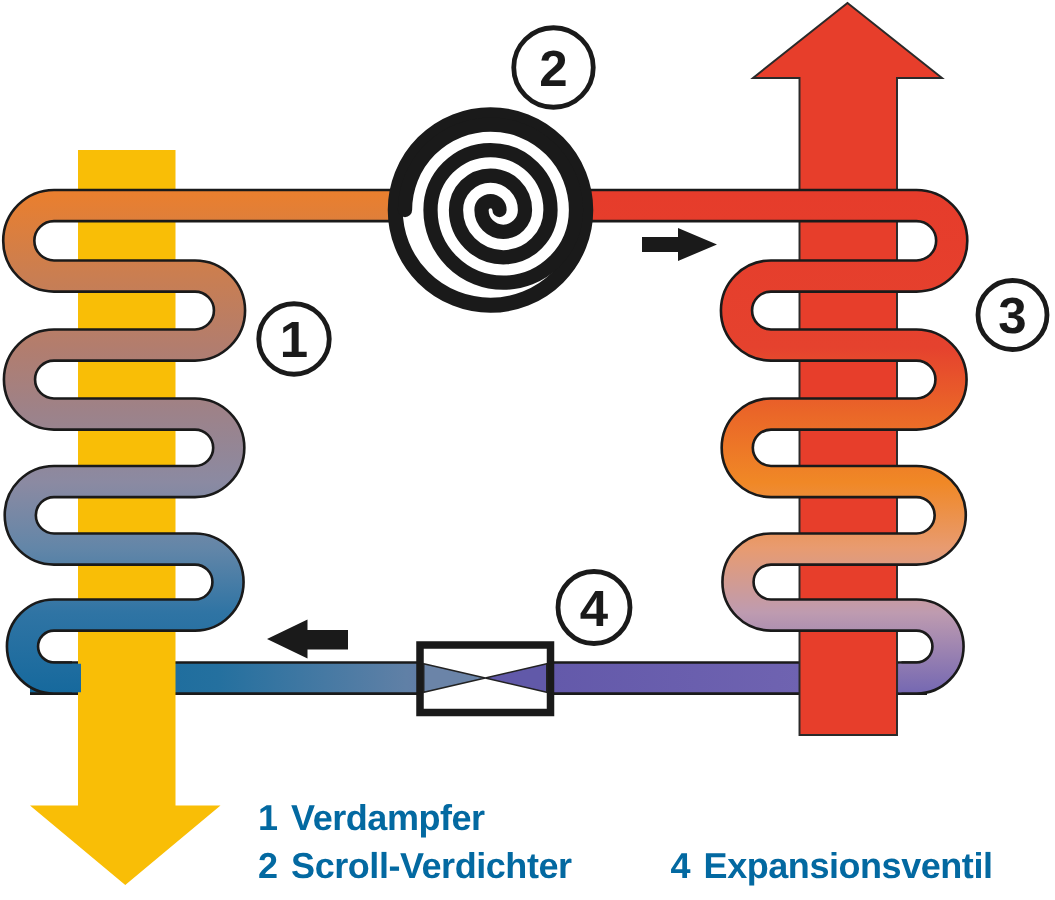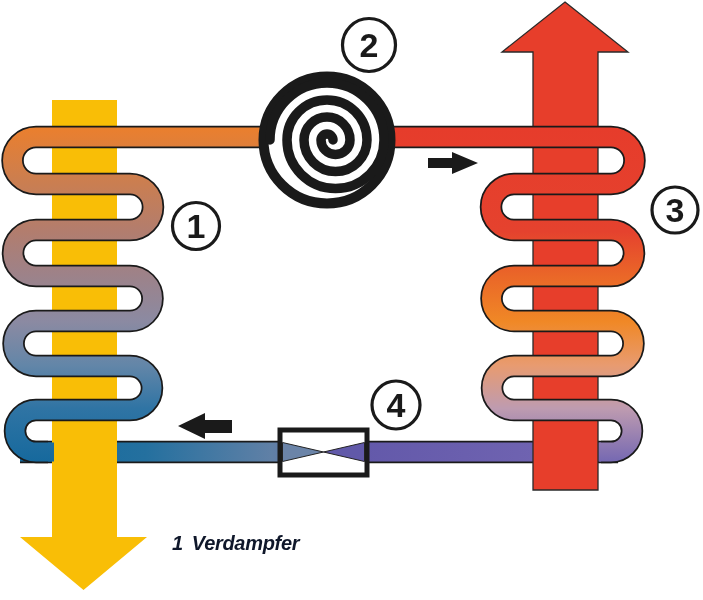--- a/index.html
+++ b/index.html
@@ -2,22 +2,22 @@
 <html><head>
 <meta charset="utf-8">
 <style>
   html,body{margin:0;padding:0;background:#fff;}
   .stage{
     position:relative;width:703px;height:600px;background:#ffffff;overflow:hidden;
     font-family:"Liberation Sans",sans-serif;
   }
   .stage svg{position:absolute;left:0;top:0;}
   .legend-item{
-    position:absolute;font-weight:700;font-size:20px;color:#0f172a;
-    letter-spacing:-0.3px;white-space:nowrap;font-style:italic;
+    position:absolute;font-weight:700;font-size:24px;color:#0369a1;
+    letter-spacing:-0.3px;white-space:nowrap;
   }
   .legend-item .num{display:inline-block;margin-right:9px;}
   .marker-digit{
     font-family:"Liberation Sans",sans-serif;font-weight:700;font-size:34px;fill:#1a1a1a;
   }
 </style>
 </head>
 <body>
 
 <div class="stage">
@@ -98,14 +98,20 @@
     </g>
     <g>
       <circle cx="396" cy="405" r="24" fill="#ffffff" stroke="#1a1a1a" stroke-width="3.2"></circle>
       <text class="marker-digit" x="396" y="417" text-anchor="middle">4</text>
     </g>
   </svg>
 
   <div class="legend-item" style="left:172px;top:532px;">
     <span class="num">1</span><span>Verdampfer</span>
   </div>
+  <div class="legend-item" style="left:172px;top:564px;">
+    <span class="num">2</span><span>Scroll-Verdichter</span>
+  </div>
+  <div class="legend-item" style="left:447px;top:564px;">
+    <span class="num">4</span><span>Expansionsventil</span>
+  </div>
 
 </div>
 
 </body></html>

